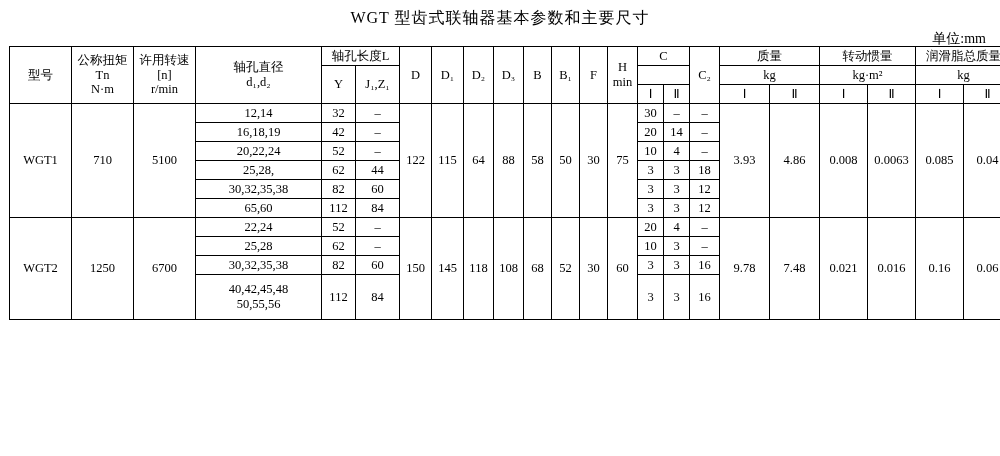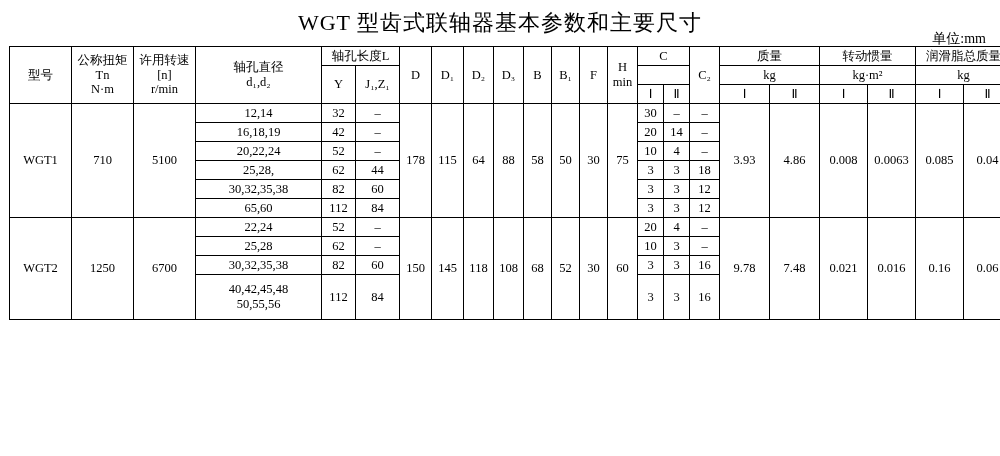--- a/index.html
+++ b/index.html
@@ -22,21 +22,21 @@
   }
   .title-row {
     position: relative;
     height: 46px;
   }
   .doc-title {
     position: absolute;
     left: 0; right: 0;
     top: 8px;
     text-align: center;
-    font-size: 22px;
+    font-size: 16px;
     letter-spacing: 1px;
     font-family: "Liberation Serif", serif;
     font-weight: normal;
   }
   .unit-note {
     position: absolute;
     right: 14px;
     top: 30px;
     font-size: 14px;
     font-family: "Liberation Serif", serif;
@@ -162,21 +162,21 @@
       <td class="hdr rborder2">Ⅱ</td>
     </tr>
 
     <tr class="thick-top">
       <td class="model lborder2" rowspan="6">WGT1</td>
       <td rowspan="6">710</td>
       <td rowspan="6">5100</td>
       <td class="cell-tall">12,14</td>
       <td class="cell-tall">32</td>
       <td class="cell-tall">–</td>
-      <td rowspan="6">178</td>
+      <td rowspan="6">122</td>
       <td rowspan="6">115</td>
       <td rowspan="6">64</td>
       <td rowspan="6">88</td>
       <td rowspan="6">58</td>
       <td rowspan="6">50</td>
       <td rowspan="6">30</td>
       <td rowspan="6">75</td>
       <td class="cell-tall">30</td>
       <td class="cell-tall">–</td>
       <td class="cell-tall">–</td>

